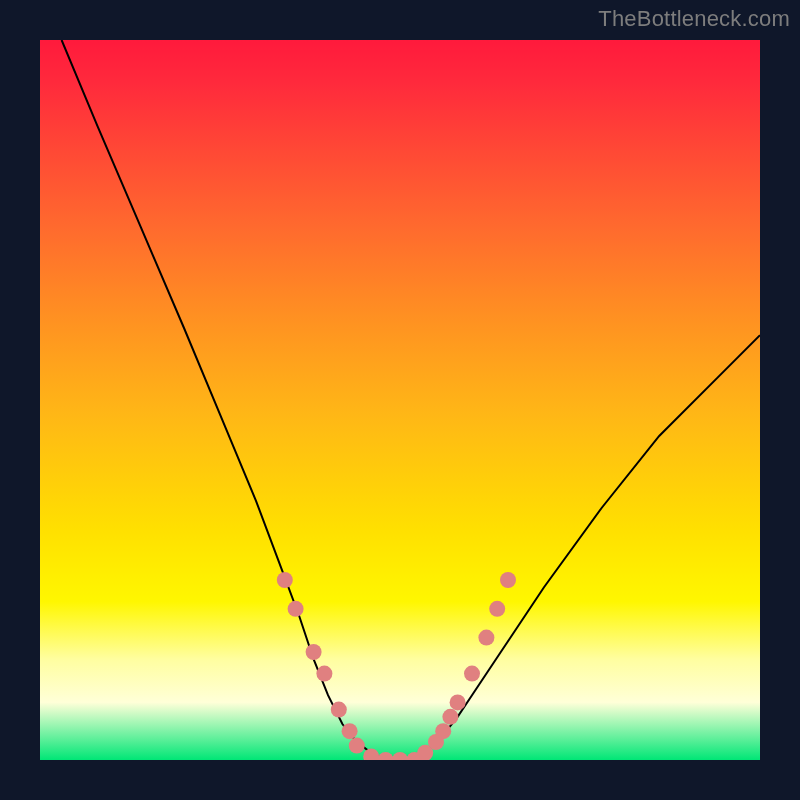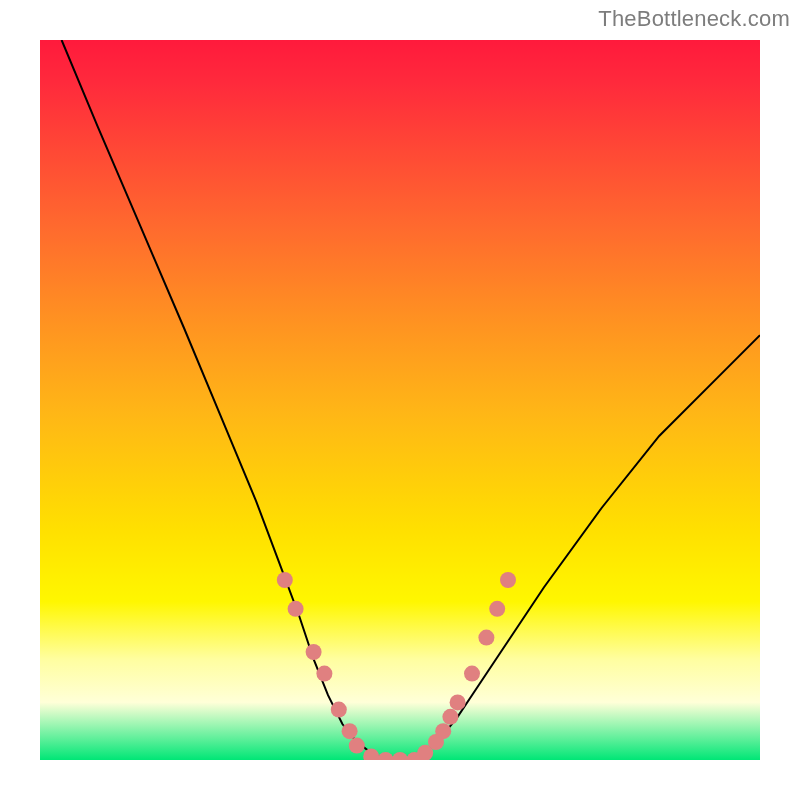--- a/index.html
+++ b/index.html
@@ -8,21 +8,21 @@
     width: 800px;
     height: 800px;
     background: #000;
     font-family: Arial, Helvetica, sans-serif;
     overflow: hidden;
   }
   .frame {
     position: relative;
     width: 800px;
     height: 800px;
-    background: #ffffff;
+    background: #0f172a;
   }
   .plot-area {
     position: absolute;
     left: 40px;
     top: 40px;
     width: 720px;
     height: 720px;
     background: linear-gradient(to bottom,
       #ff1a3c 0%,
       #ff2a3c 6%,

